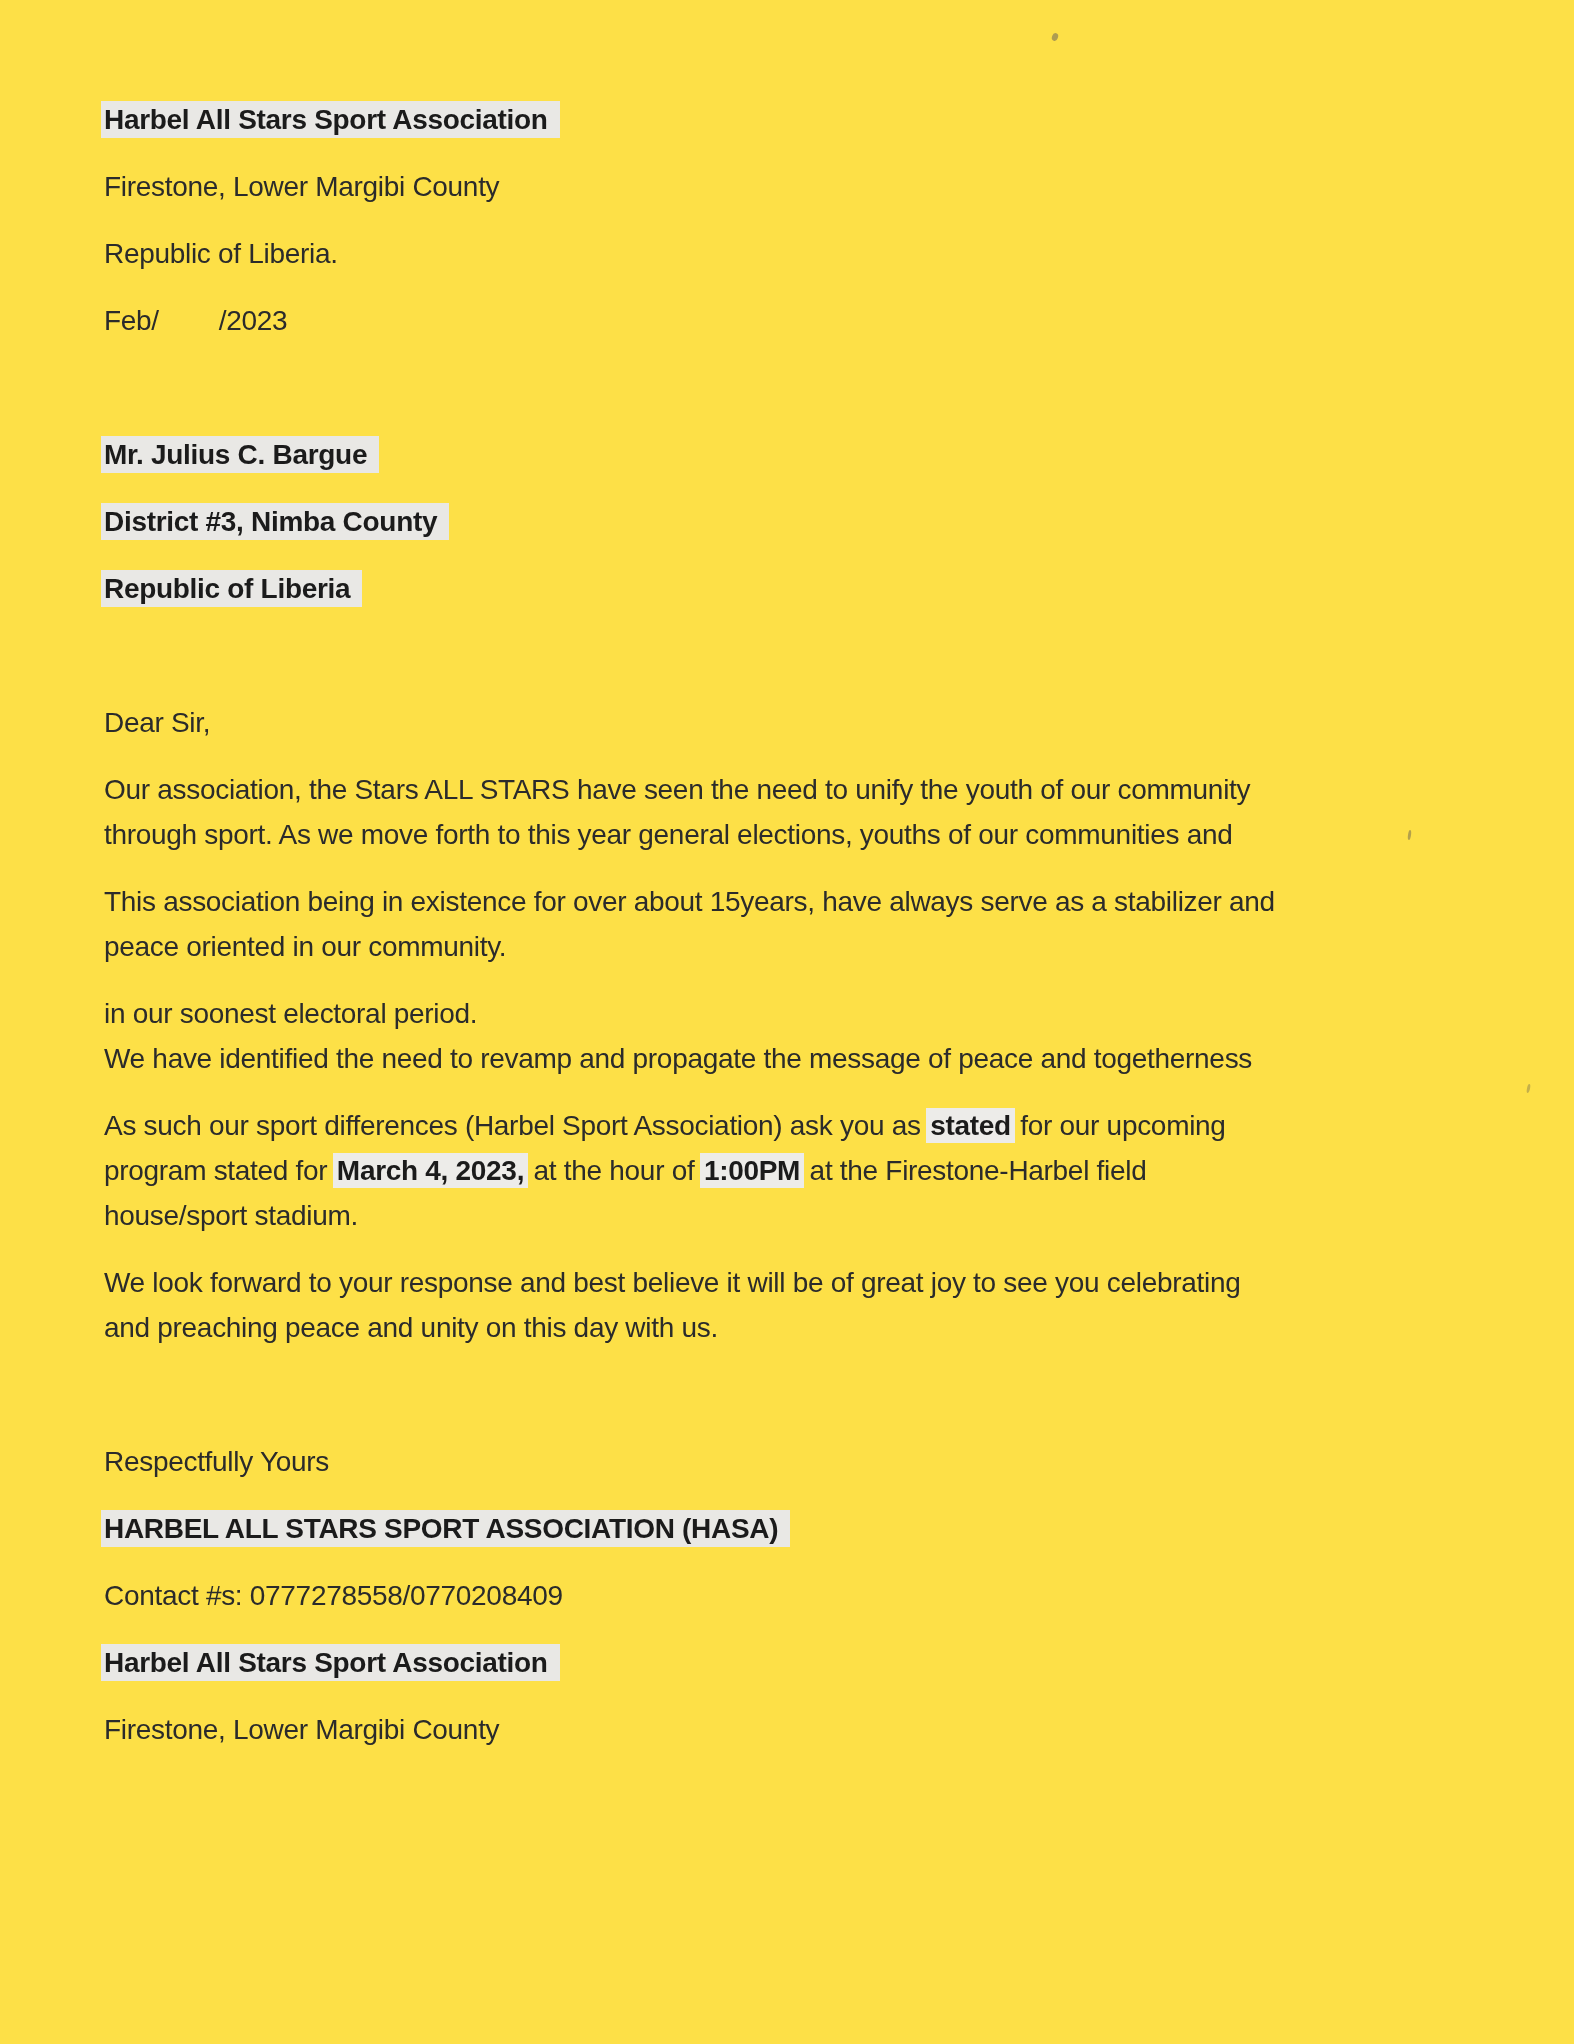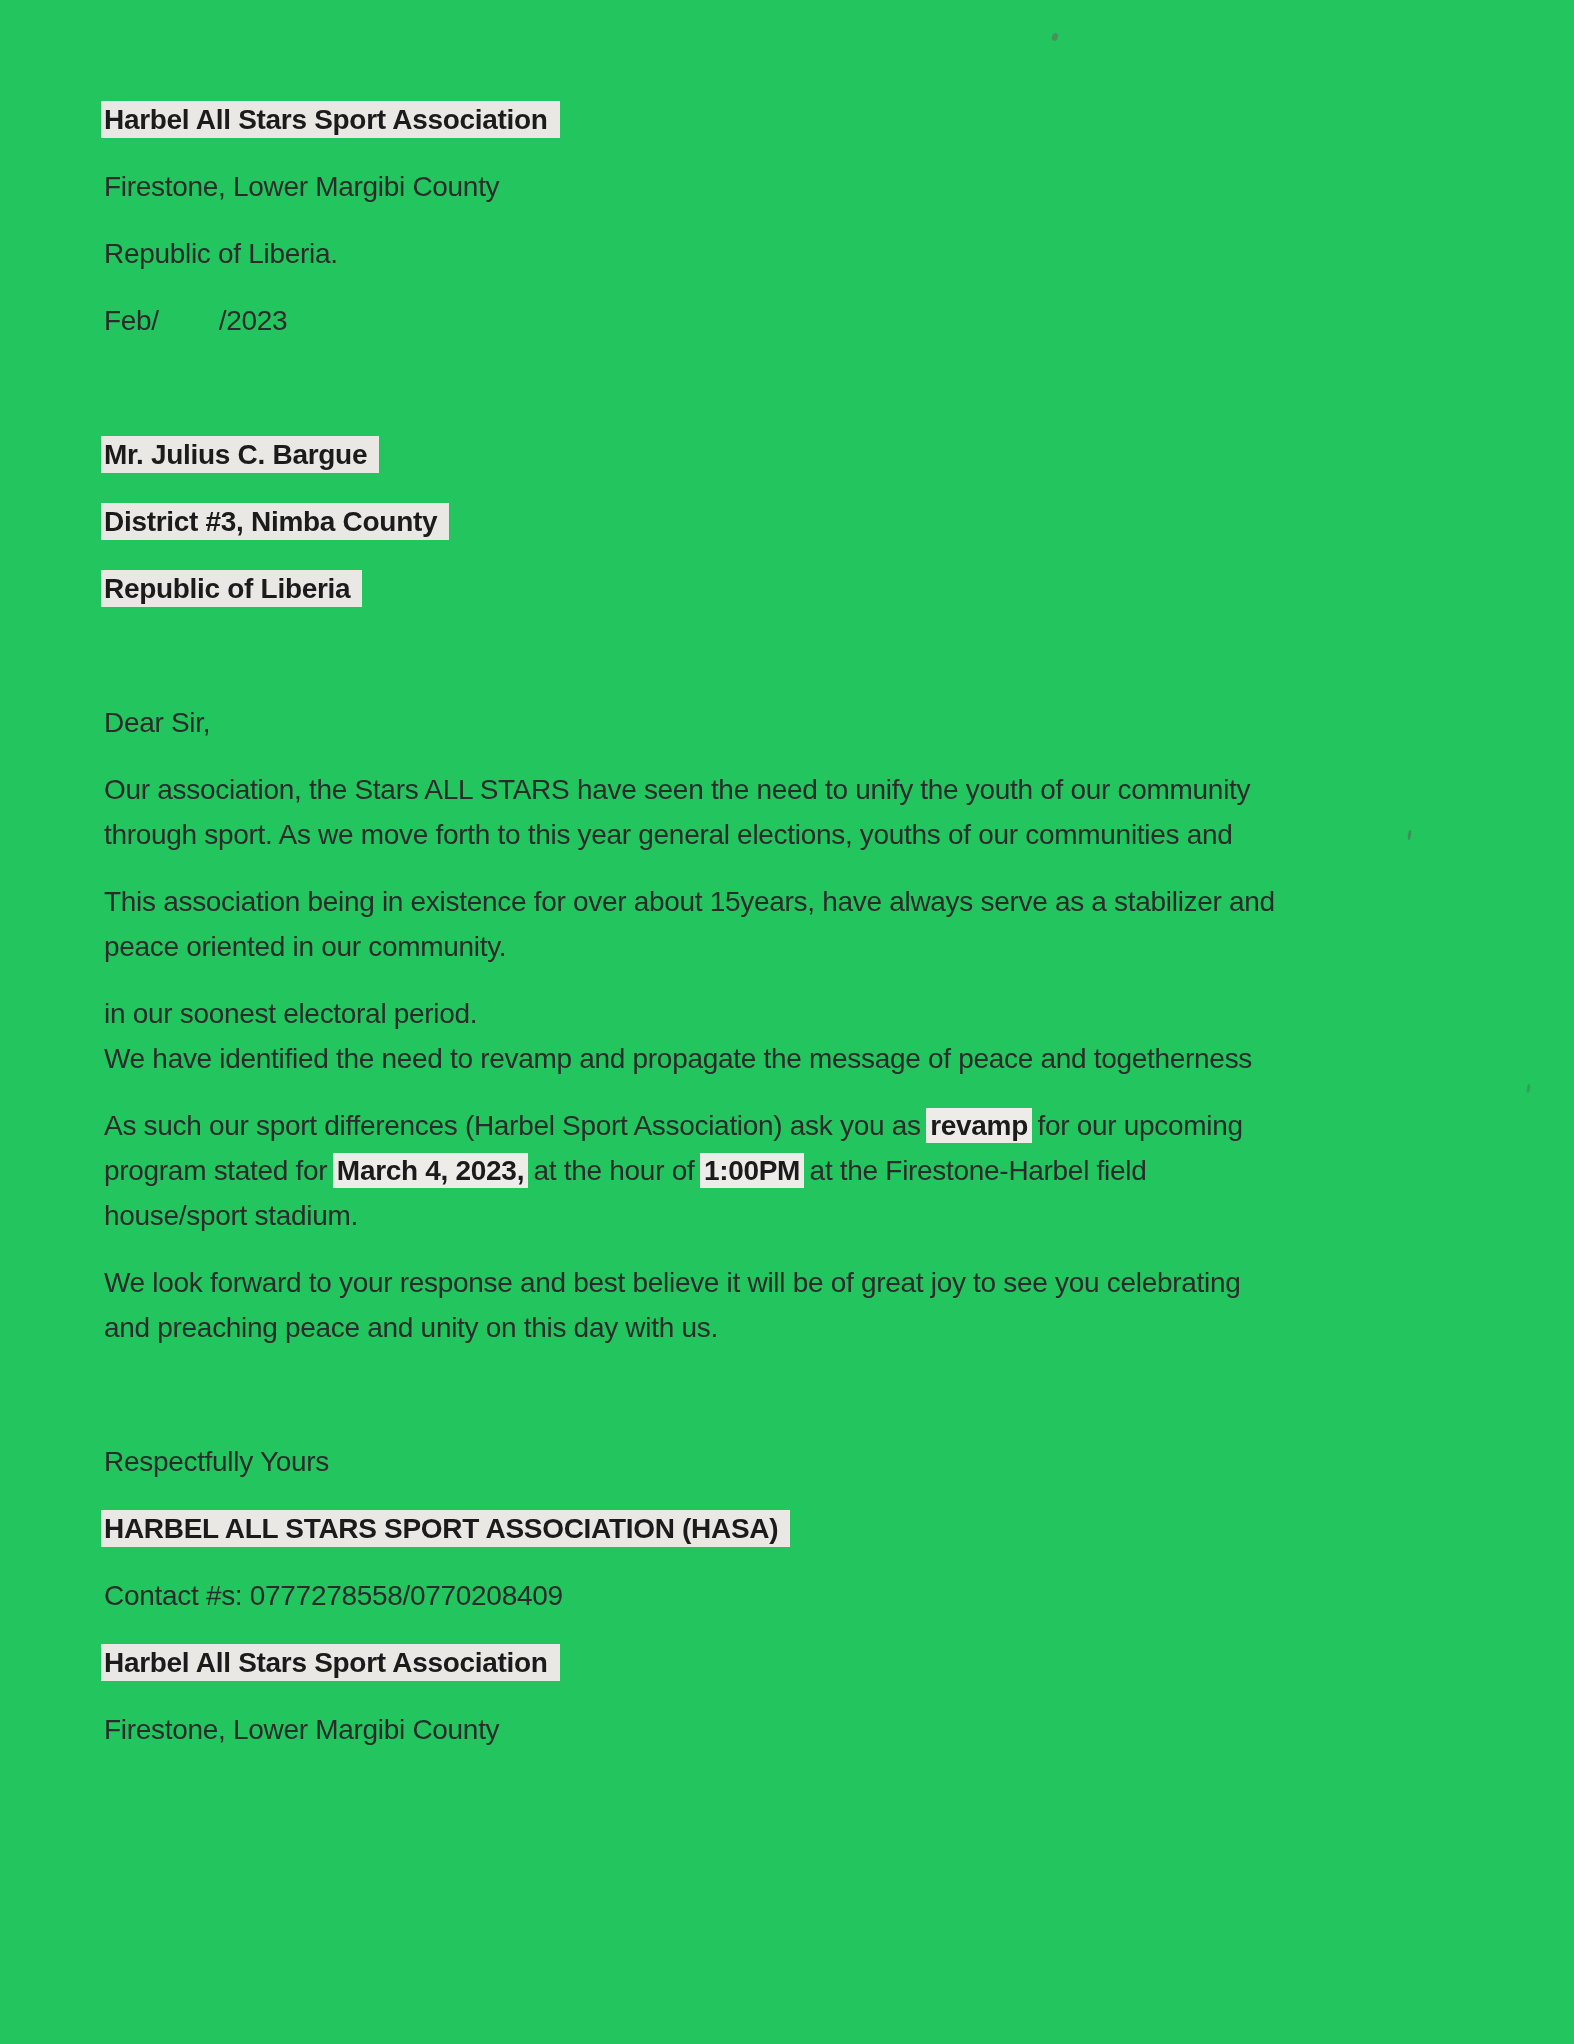--- a/index.html
+++ b/index.html
@@ -1,21 +1,21 @@
 <!DOCTYPE html>
 <html><head>
 <meta charset="utf-8">
 <style>
   html, body { margin: 0; padding: 0; background: #d8d6d2; }
   .page {
     position: relative;
     width: 1574px;
     height: 2044px;
     margin: 0 auto;
-    background: #22c55e;
+    background: #fde047;
     color: #2b2b2b;
     font-family: "Liberation Sans", "DejaVu Sans", sans-serif;
     font-size: 28px;
     line-height: 45px;
     letter-spacing: -0.3px;
     box-sizing: border-box;
     padding: 97px 70px 0 104px;
     overflow: hidden;
   }
   .para { margin: 0 0 22px 0; }
@@ -87,21 +87,21 @@
     <span class="line">This association being in existence for over about 15years, have always serve as a stabilizer and</span>
     <span class="line">peace oriented in our community.</span>
   </div>
 
   <div class="para">
     <span class="line">in our soonest electoral period.</span>
     <span class="line">We have identified the need to revamp and propagate the message of peace and togetherness</span>
   </div>
 
   <div class="para">
-    <span class="line"><span>As such our sport differences (Harbel Sport Association) ask you as </span><span class="b hl-soft">revamp</span><span> for our upcoming</span></span>
+    <span class="line"><span>As such our sport differences (Harbel Sport Association) ask you as </span><span class="b hl-soft">stated</span><span> for our upcoming</span></span>
     <span class="line"><span>program stated for </span><span class="b hl-soft">March 4, 2023,</span><span> at the hour of </span><span class="b hl-soft">1:00PM</span><span> at the Firestone-Harbel field</span></span>
     <span class="line">house/sport stadium.</span>
   </div>
 
   <div class="para">
     <span class="line">We look forward to your response and best believe it will be of great joy to see you celebrating</span>
     <span class="line">and preaching peace and unity on this day with us.</span>
   </div>
 
   <div class="gap"></div>

